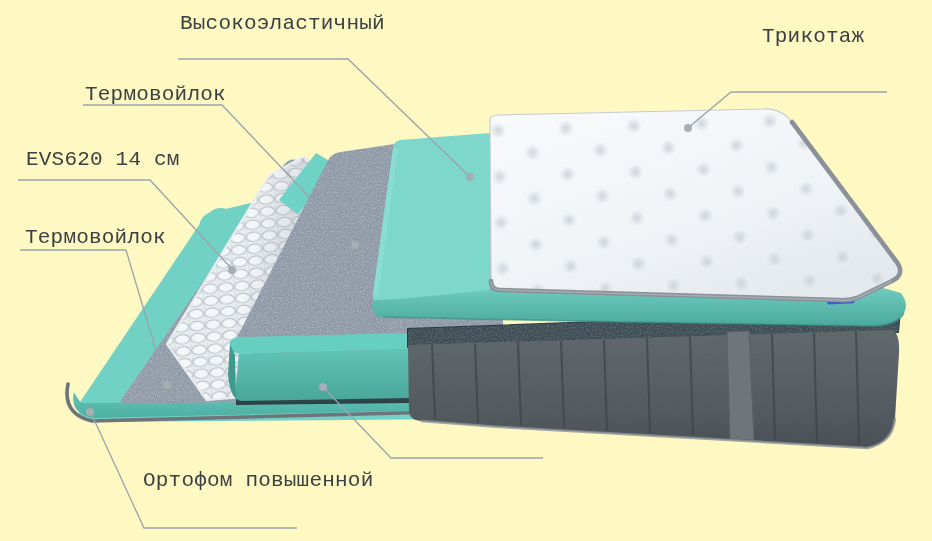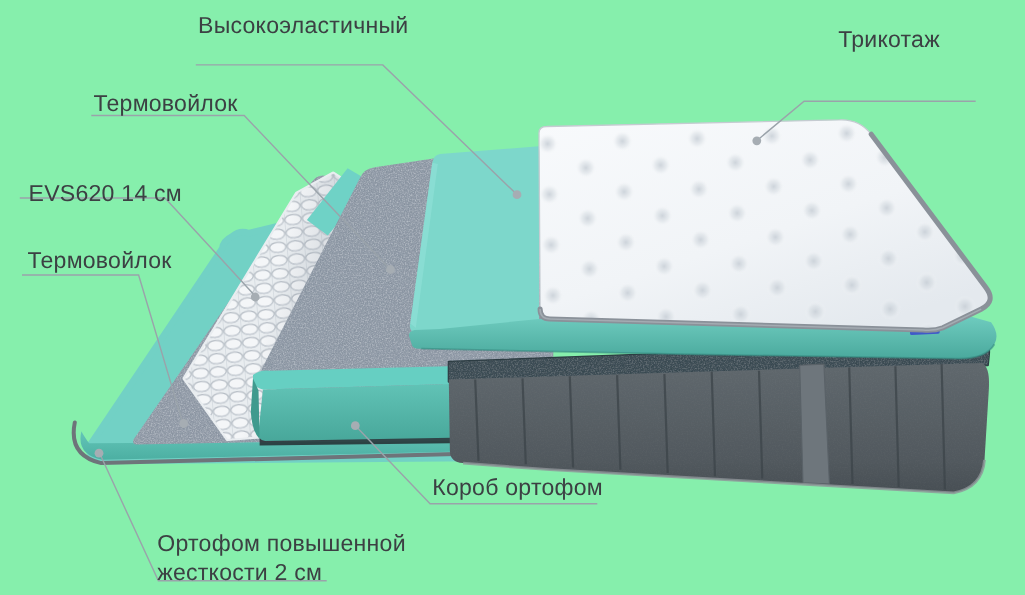--- a/index.html
+++ b/index.html
@@ -1,18 +1,18 @@
 <!DOCTYPE html>
 <html><head>
 <meta charset="utf-8">
 <style>
   html,body{margin:0;padding:0;background:#ffffff;}
   .stage{
-    position:relative;width:932px;height:541px;background:#86efac;overflow:hidden;
-    font-family:Liberation Sans, sans-serif;
+    position:relative;width:932px;height:541px;background:#fef9c3;overflow:hidden;
+    font-family:Liberation Mono, monospace;
   }
   .stage svg{position:absolute;left:0;top:0;}
   .lbl{
     position:absolute;color:#3c4043;font-size:21px;line-height:24px;
     letter-spacing:.2px;white-space:nowrap;
   }
   .lbl span{display:block;}
   .lbl-knit{line-height:25px;}
   .lbl-rigid{line-height:26px;}
 </style>
@@ -171,34 +171,30 @@
 </svg>
 
 <div class="lbl" style="left:180px;top:12px;">
   <span>Высокоэластичный</span>
 </div>
 
 <div class="lbl" style="left:85px;top:83px;">
   <span>Термовойлок</span>
 </div>
 
-<div class="lbl" style="left:26px;top:165px;">
+<div class="lbl" style="left:26px;top:148px;">
   <span>EVS620 14 см</span>
 </div>
 
 <div class="lbl" style="left:25px;top:226px;">
   <span>Термовойлок</span>
 </div>
 
 <div class="lbl lbl-knit" style="left:762px;top:24px;">
   <span>Трикотаж</span>
 </div>
 
-<div class="lbl" style="left:393px;top:432px;">
-  <span>Короб ортофом</span>
-</div>
-
-<div class="lbl lbl-rigid" style="left:143px;top:482px;">
+
+<div class="lbl lbl-rigid" style="left:143px;top:468px;">
   <span>Ортофом повышенной</span>
-  <span>жесткости 2 см</span>
 </div>
 
 </div>
 
 </body></html>

